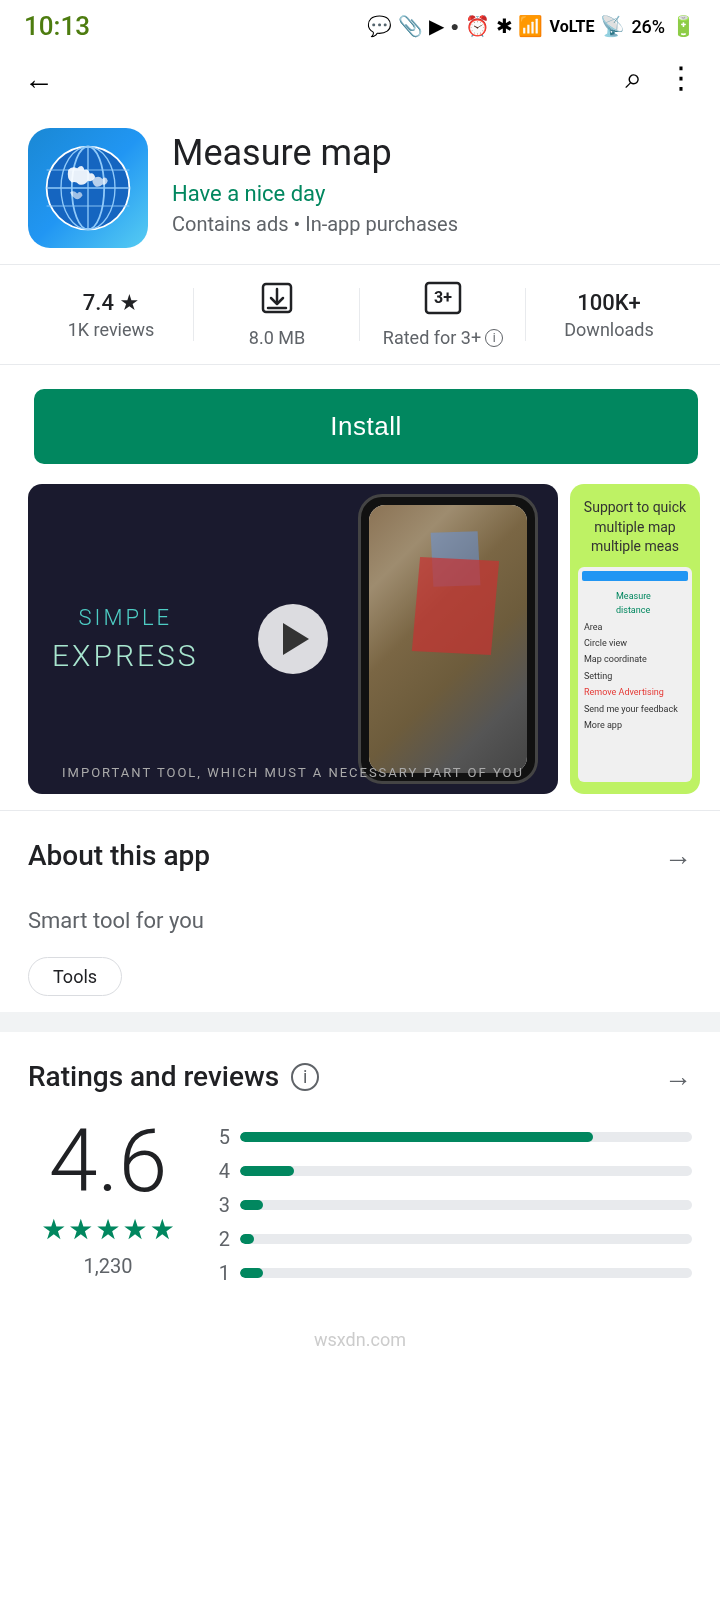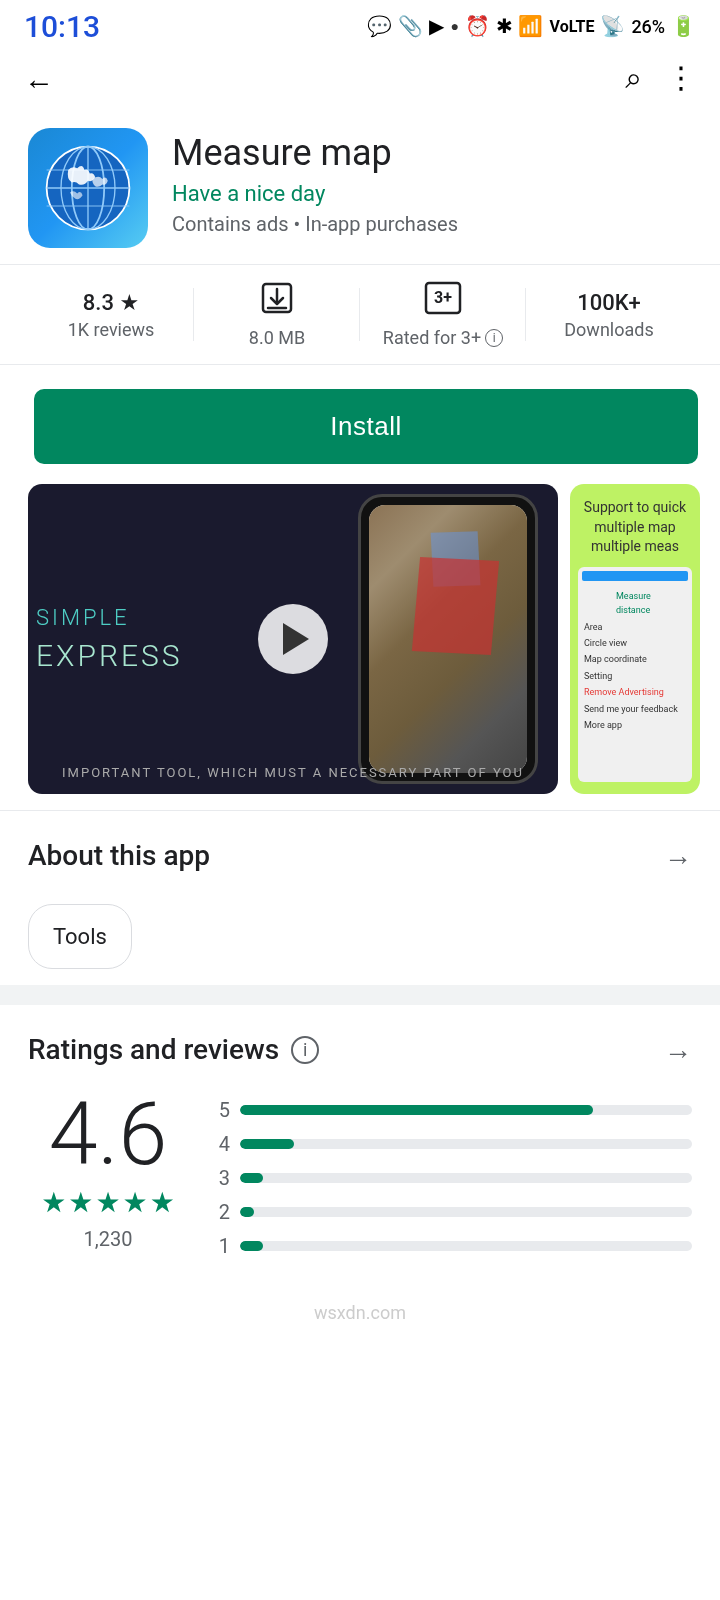--- a/index.html
+++ b/index.html
@@ -15,23 +15,23 @@
     
     .status-bar {
       background: #fff;
       display: flex;
       align-items: center;
       justify-content: space-between;
       padding: 10px 24px 6px;
       height: 48px;
     }
     .status-time {
-      font-size: 30px;
+      font-size: 26px;
       font-weight: 500;
-      color: #1d4ed8;
+      color: #4d7c0f;
     }
     .status-icons {
       display: flex;
       align-items: center;
       gap: 6px;
     }
     .status-icons span {
       font-size: 18px;
       color: #000;
     }
@@ -182,26 +182,27 @@
       border-radius: 14px;
       flex-shrink: 0;
       position: relative;
       overflow: hidden;
       display: flex;
       align-items: center;
       justify-content: center;
     }
     .screenshot-text-overlay {
       position: absolute;
-      left: 8px;
+      left: 24px;
       top: 50%;
       transform: translateY(-50%);
       display: flex;
       flex-direction: column;
       gap: 8px;
+      text-align: center;
     }
     .screenshot-text-overlay span {
       color: #4ecdc4;
       font-size: 22px;
       letter-spacing: 3px;
       font-weight: 300;
     }
     .screenshot-text-overlay .express {
       font-size: 30px;
       color: #a8e6cf;
@@ -324,22 +325,22 @@
     .about-description {
       font-size: 22px;
       color: #5f6368;
       margin-bottom: 20px;
       line-height: 1.5;
     }
     .tag-chip {
       display: inline-block;
       border: 1.5px solid #dadce0;
       border-radius: 24px;
-      padding: 19px 24px;
-      font-size: 22px;
+      padding: 8px 24px;
+      font-size: 18px;
       color: #202124;
       cursor: pointer;
     }
 
     
     .ratings-section {
       padding: 28px 28px 32px;
       border-top: 10px solid #f1f3f4;
     }
     .ratings-header {
@@ -495,21 +496,21 @@
   <div class="app-info">
     <div class="app-name">Measure map</div>
     <div class="app-developer">Have a nice day</div>
     <div class="app-meta">Contains ads  •  In-app purchases</div>
   </div>
 </div>
 
 <div class="stats-row">
   <div class="stat-item">
     <div class="stat-main">
-      <span>8.3 ★</span>
+      <span>7.4 ★</span>
     </div>
     <div class="stat-sub">1K reviews</div>
   </div>
   <div class="stat-item">
     <div class="stat-icon">
       <svg width="34" height="34" viewBox="0 0 34 34" fill="none" xmlns="http://www.w3.org/2000/svg">
         <rect x="3" y="3" width="28" height="28" rx="3" stroke="#202124" stroke-width="2.5" fill="none"></rect>
         <line x1="17" y1="8" x2="17" y2="22" stroke="#202124" stroke-width="2.5" stroke-linecap="round"></line>
         <polyline points="11,17 17,23 23,17" stroke="#202124" stroke-width="2.5" stroke-linecap="round" stroke-linejoin="round" fill="none"></polyline>
         <line x1="8" y1="27" x2="26" y2="27" stroke="#202124" stroke-width="2.5" stroke-linecap="round"></line>
@@ -581,20 +582,21 @@
       </div>
     </div>
   </div>
 </div>
 
 <div class="about-section">
   <div class="section-header">
     <span class="section-title">About this app</span>
     <span class="arrow-icon">→</span>
   </div>
+  <p class="about-description">Smart tool for you</p>
   <div style="margin-top: 8px;">
     <span class="tag-chip">Tools</span>
   </div>
 </div>
 
 <div class="divider"></div>
 
 <div class="ratings-section">
   <div class="ratings-header">
     <div class="ratings-title-group">

